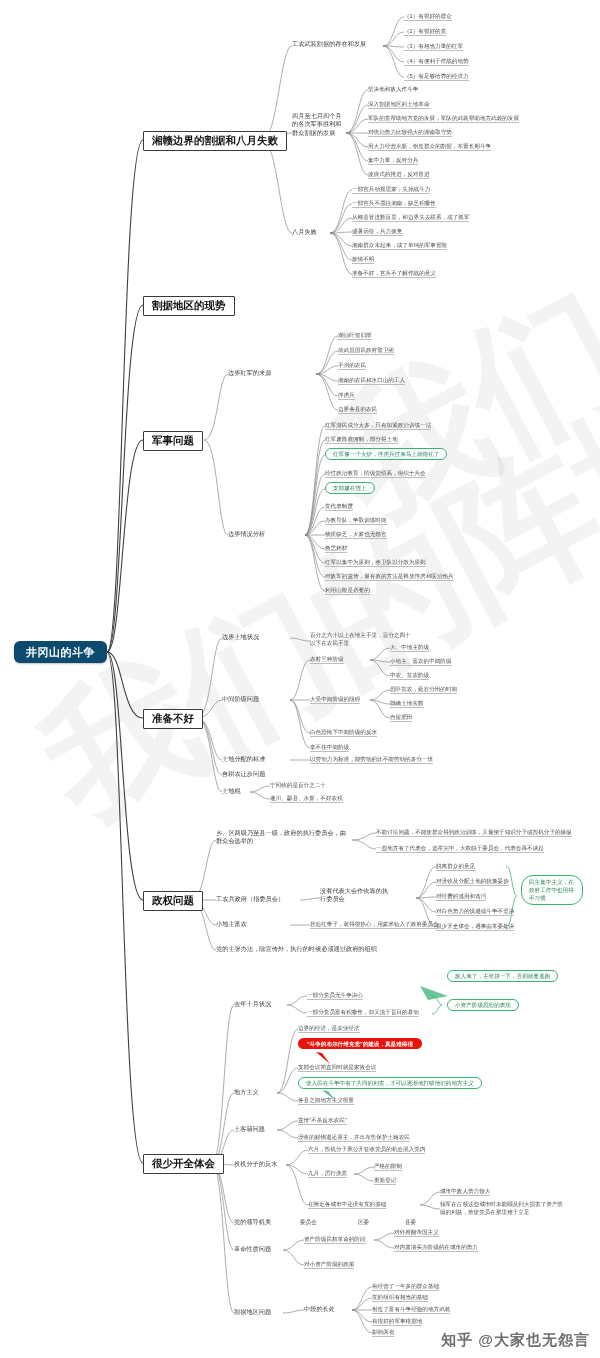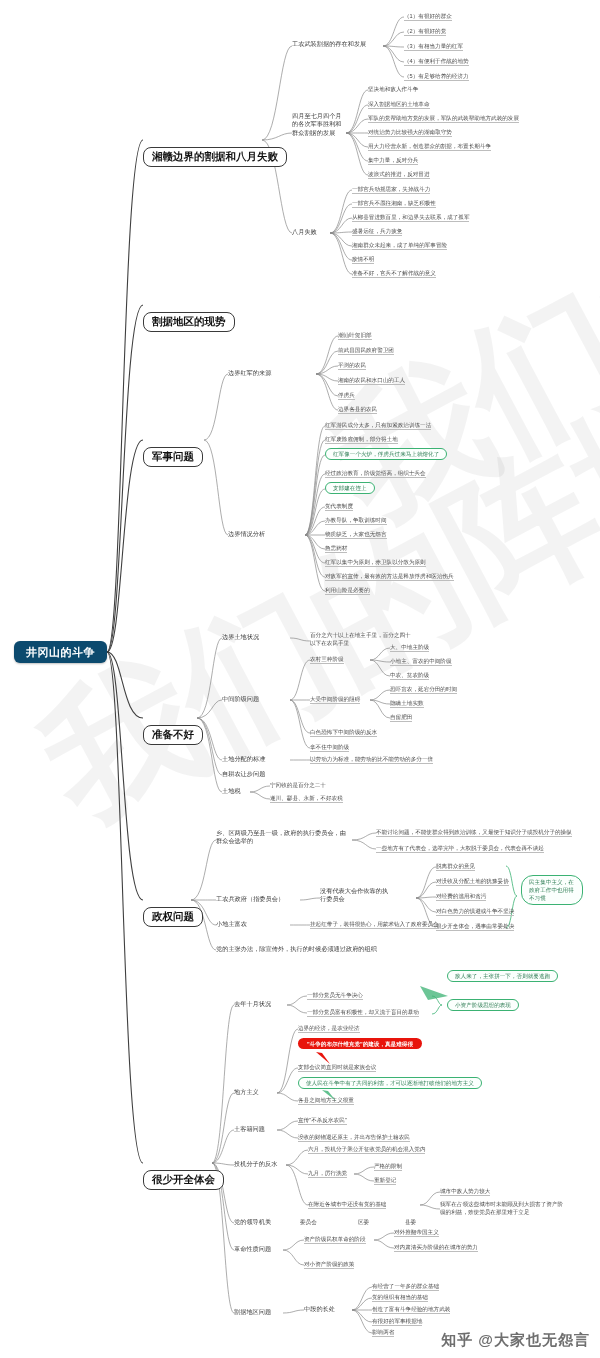--- a/index.html
+++ b/index.html
@@ -21,22 +21,22 @@
   
   #nodes{position:absolute;left:0;top:0;width:600px;height:1358px;z-index:2;}
   .nd{position:absolute;white-space:nowrap;line-height:1.12;}
 
   
   .root{background:#0c4a6e;color:#fff;border-radius:6px;padding:5px 12px;
         font-size:11px;font-weight:700;box-shadow:0 1px 2px rgba(0,0,0,.25);
         letter-spacing:.5px;}
 
   
-  .l1{background:#fff;border:1.3px solid #3a3a3a;border-radius:8px;
-      padding:3px 8px;font-size:10.5px;font-weight:700;color:#111;margin-top:16px;}
+  .l1{background:#fff;border:1.3px solid #3a3a3a;border-radius:1px;
+      padding:3px 8px;font-size:10.5px;font-weight:700;color:#111;}
 
   
   .l2{font-size:6.2px;color:#3a3a3a;}
   .l2.multi{white-space:normal;line-height:1.35;}
 
   
   .leaf{font-size:5.6px;color:#4a4a4a;border-bottom:.6px solid #bdbdbd;
         padding-bottom:.8px;}
   .leaf.nb{border-bottom:none;}
   .leaf.multi{white-space:normal;line-height:1.4;border-bottom:none;}

